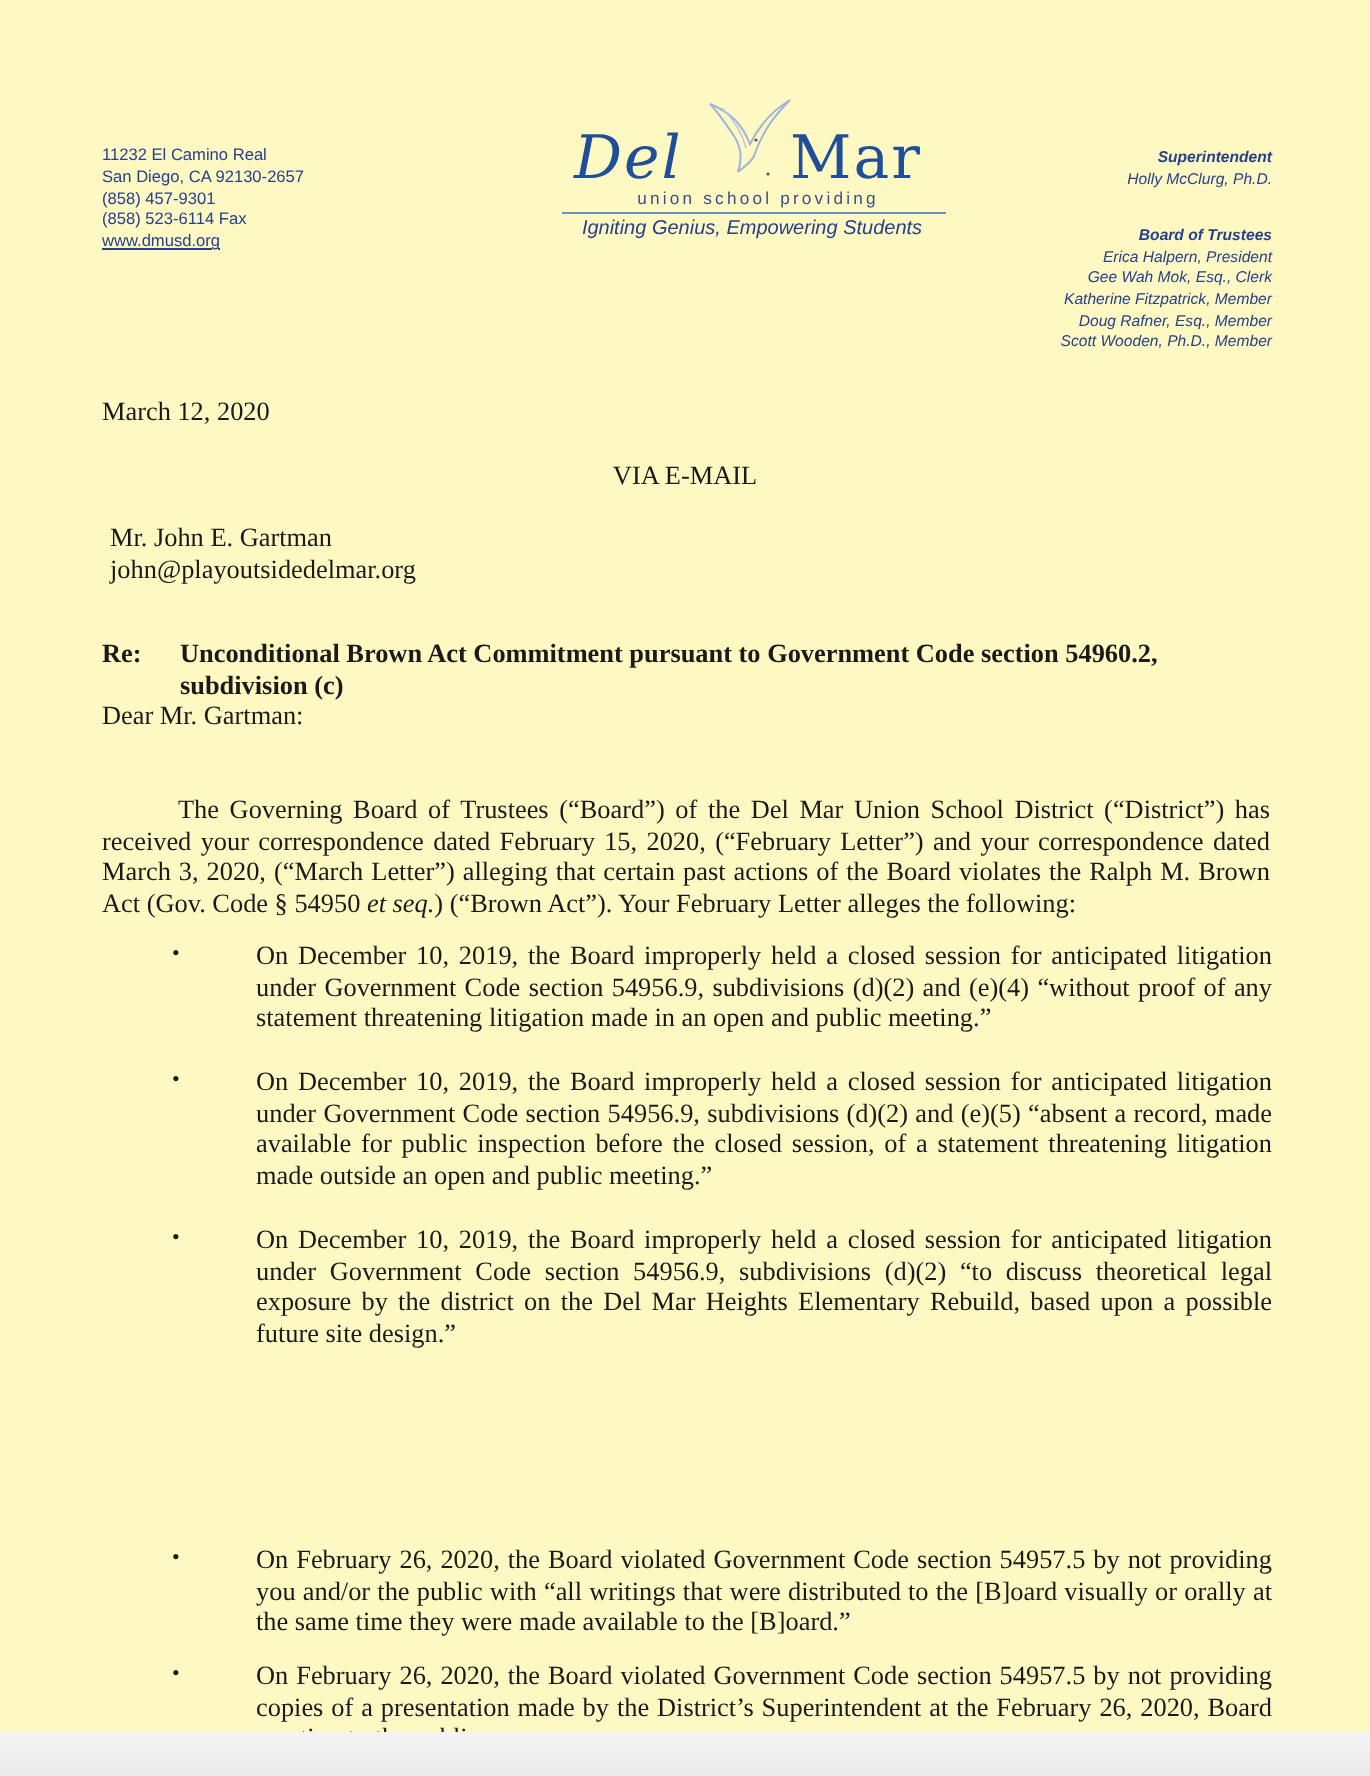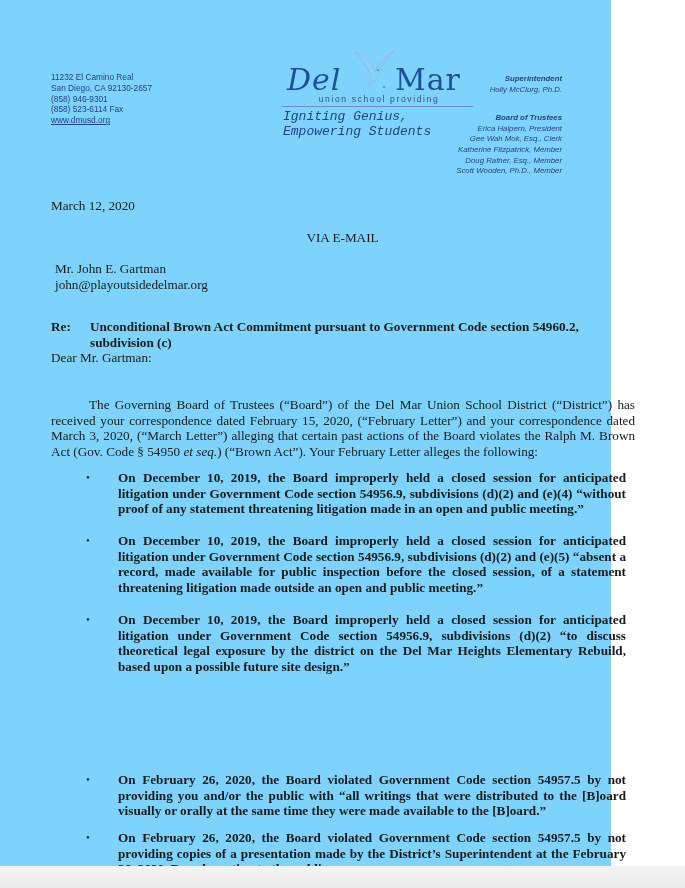--- a/index.html
+++ b/index.html
@@ -3,74 +3,74 @@
 <meta charset="utf-8">
 <style>
   html, body { margin: 0; padding: 0; }
   body {
     width: 685px; height: 888px; overflow: hidden;
     background: #ffffff;
     position: relative;
     font-family: "Liberation Serif", serif;
     color: #1a1a1a;
   }
-  .page { position: absolute; left: 0; top: 0; width: 611px; height: 868px; background: #7dd3fc; }
+  .page { position: absolute; left: 0; top: 0; width: 685px; height: 868px; background: #fef9c3; }
   .bottom-shade { position: absolute; left: 0; top: 866px; width: 685px; height: 22px;
     background: linear-gradient(#f4f4f4, #eaeaea); }
 
   
   .lh-left { position: absolute; left: 51px; top: 72px; font-family: "Liberation Sans", sans-serif;
     font-size: 8.3px; line-height: 10.8px; color: #26408b; }
   .lh-left .web { text-decoration: underline; }
 
   .logo { position: absolute; left: 283px; top: 44px; width: 192px; height: 78px; }
   .logo .del { position: absolute; left: 4px; top: 18px; font-family: "DejaVu Serif", serif;
     font-style: italic; font-size: 30px; color: #1f4f9a; letter-spacing: 1px; }
   .logo .mar { position: absolute; left: 112px; top: 18px; font-family: "DejaVu Serif", serif;
     font-size: 30px; color: #1f4f9a; letter-spacing: 1px; }
   .logo .gull { position: absolute; left: 68px; top: 2px; width: 48px; height: 44px; }
   .logo .usd { position: absolute; left: 0; width: 192px; top: 50px; text-align: center;
     font-family: "Liberation Sans", sans-serif; font-size: 8.6px; letter-spacing: 1.6px; color: #3a4f8a; }
   .logo .rule { position: absolute; left: -2px; top: 62px; width: 192px; height: 1px; background: #6f8fc4; }
-  .logo .tag { position: absolute; left: 0; width: 186px; top: 65px; text-align: left;
-    font-family: Liberation Mono, monospace; font-style: italic; font-size: 13px; color: #26408b; }
+  .logo .tag { position: absolute; left: 0; width: 186px; top: 65px; text-align: center;
+    font-family: Liberation Sans, sans-serif; font-style: italic; font-size: 10px; color: #26408b; }
 
   .lh-right { position: absolute; right: 49px; top: 74px; text-align: right;
     font-family: "Liberation Sans", sans-serif; font-size: 7.8px; line-height: 10.6px; color: #26408b; font-style: italic; }
   .lh-right .h { font-weight: bold; }
   .lh-right .gap { height: 18px; }
 
   
   .t { position: absolute; font-size: 13.2px; line-height: 15.5px; color: #1a1a1a; }
   .date { left: 51px; top: 198px; }
   .via { left: 0; width: 685px; text-align: center; top: 230px; }
   .addr { left: 55px; top: 261px; }
   .re-label { left: 51px; top: 319px; font-weight: bold; }
   .re-text { left: 90px; top: 319px; width: 520px; font-weight: bold; }
   .salutation { left: 51px; top: 350px; }
   .para { left: 51px; top: 397px; width: 584px; text-align: justify; }
   .para .indent { display: inline-block; width: 38px; }
 
   .bullet { position: absolute; left: 86px; width: 550px; }
   .bullet .dot { position: absolute; left: 0; top: 0; font-size: 11px; }
-  .bullet .bt { position: absolute; left: 32px; width: 508px; font-size: 13.2px; line-height: 15.5px;
-    text-align: justify; font-weight: bold; }
+  .bullet .bt { position: absolute; left: 42px; width: 508px; font-size: 13.2px; line-height: 15.5px;
+    text-align: justify; }
   .b1 { top: 470px; } .b2 { top: 533px; } .b3 { top: 612px; }
   .b4 { top: 772px; } .b5 { top: 830px; }
   .midline { left: 88px; top: 732px; }
 </style>
 </head>
 <body>
 
 <div class="page">
 
   <div class="lh-left">
     <div>11232 El Camino Real</div>
     <div>San Diego, CA  92130-2657</div>
-    <div>(858) 946-9301</div>
+    <div>(858) 457-9301</div>
     <div>(858) 523-6114 Fax</div>
     <div class="web">www.dmusd.org</div>
   </div>
 
   <div class="logo">
     <svg class="gull" viewBox="0 0 48 44">
       <path d="M4 6 C14 10, 20 16, 24 26 C28 18, 34 10, 44 4 C36 12, 30 20, 26 32 C24 36, 20 38, 18 40 C20 34, 20 28, 16 22 C12 16, 8 10, 4 6 Z" fill="none" stroke="#9fb4d8" stroke-width="1"></path>
       <path d="M10 8 C16 14, 20 20, 22 28" fill="none" stroke="#b8c8e4" stroke-width="0.8"></path>
       <circle cx="27" cy="24" r="0.8" fill="#555"></circle>
       <circle cx="33" cy="41" r="0.8" fill="#555"></circle>

